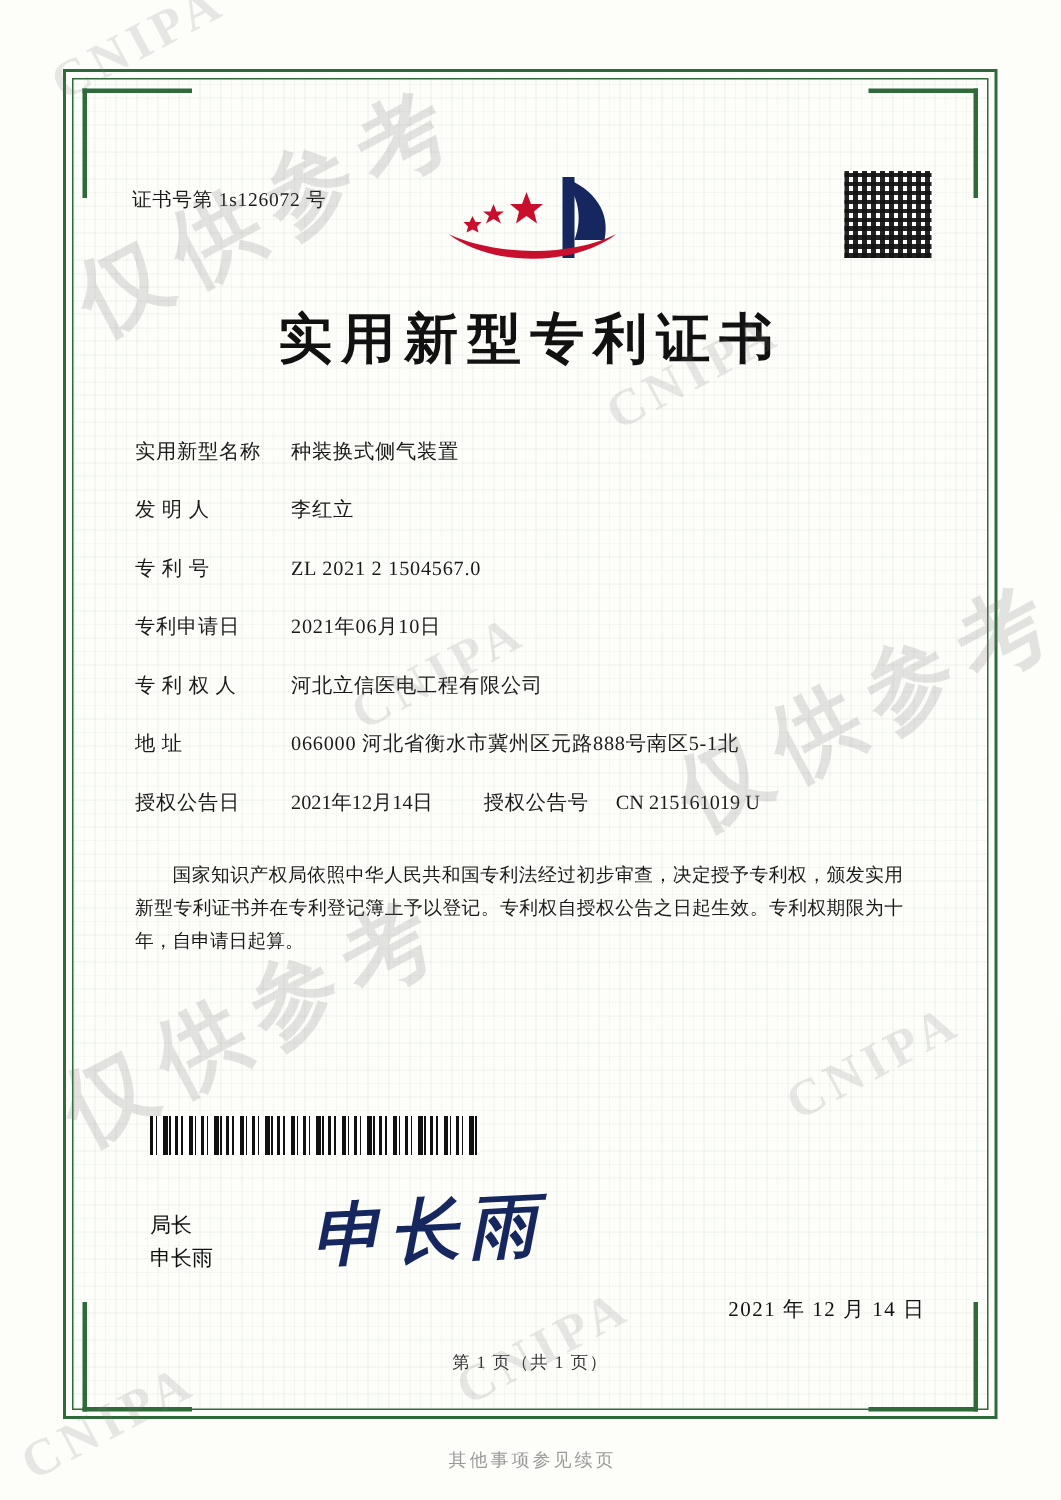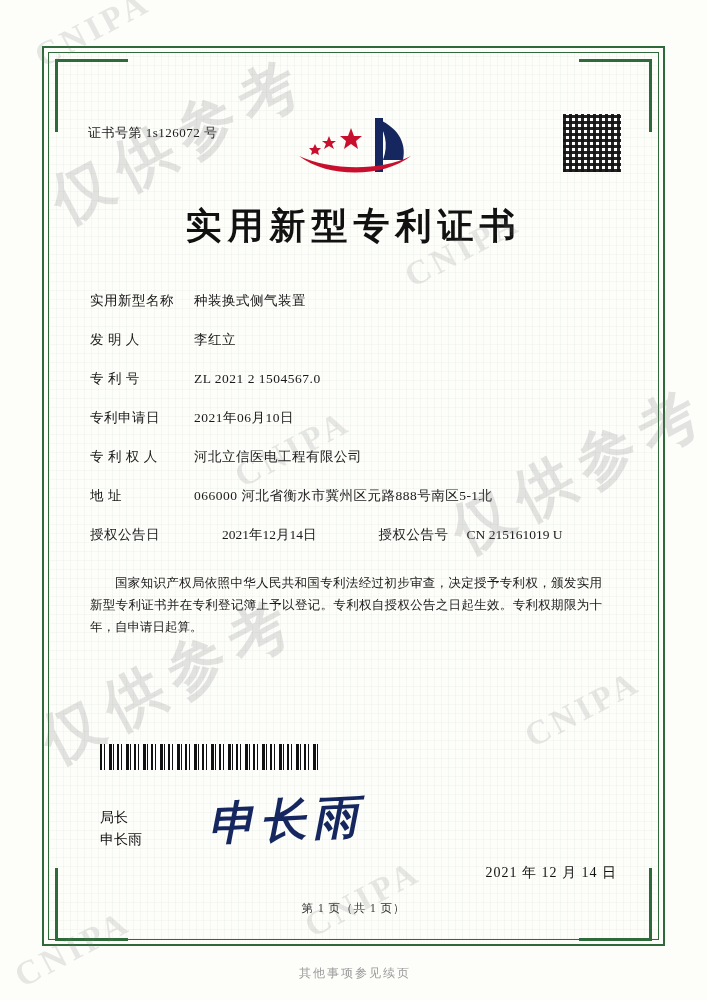--- a/index.html
+++ b/index.html
@@ -166,21 +166,20 @@
     justify-content: space-between;
   }
   .f-value {
     flex: 1;
     letter-spacing: 0.5px;
   }
   .inline-pair {
     display: flex;
     align-items: center;
     width: 100%;
-    gap: 28px;
   }
   .inline-right {
     display: flex;
     align-items: baseline;
     margin-left: 34px;
   }
   .inline-right .f-label {
     width: 88px;
     flex: 0 0 88px;
   }

